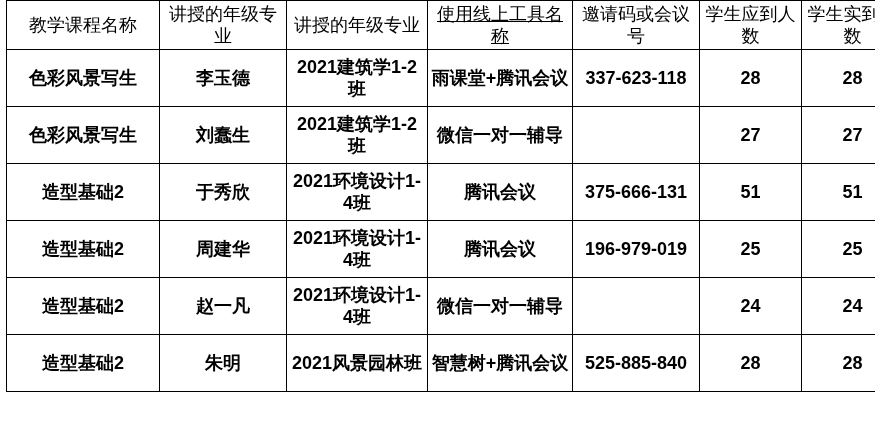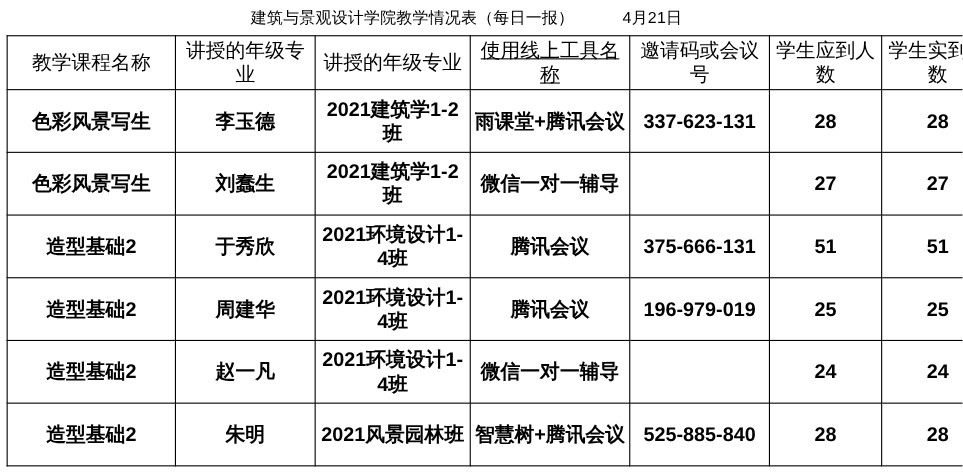--- a/index.html
+++ b/index.html
@@ -60,44 +60,40 @@
   .c3 { width: 140px; text-decoration: underline; }
   .c4 { width: 122px; border-radius: 22px; }
   .c5 { width: 97px; }
   .c6 { width: 97px; }
 </style>
 </head>
 <body>
 
 <div class="page">
 
-  <div class="title-row">
-    <span>建筑与景观设计学院教学情况表（每日一报）</span>
-    <span class="title-date">4月21日</span>
-  </div>
 
   <table class="sheet">
     <thead>
       <tr>
         <th class="c0">教学课程名称</th>
         <th class="c1">讲授的年级专业</th>
         <th class="c2">讲授的年级专业</th>
         <th class="c3">使用线上工具名称</th>
         <th class="c4">邀请码或会议号</th>
         <th class="c5">学生应到人数</th>
         <th class="c6">学生实到人数</th>
       </tr>
     </thead>
     <tbody>
       <tr>
         <td>色彩风景写生</td>
         <td>李玉德</td>
         <td>2021建筑学1-2班</td>
         <td>雨课堂+腾讯会议</td>
-        <td>337-623-131</td>
+        <td>337-623-118</td>
         <td>28</td>
         <td>28</td>
       </tr>
       <tr>
         <td>色彩风景写生</td>
         <td>刘蠢生</td>
         <td>2021建筑学1-2班</td>
         <td>微信一对一辅导</td>
         <td></td>
         <td>27</td>

